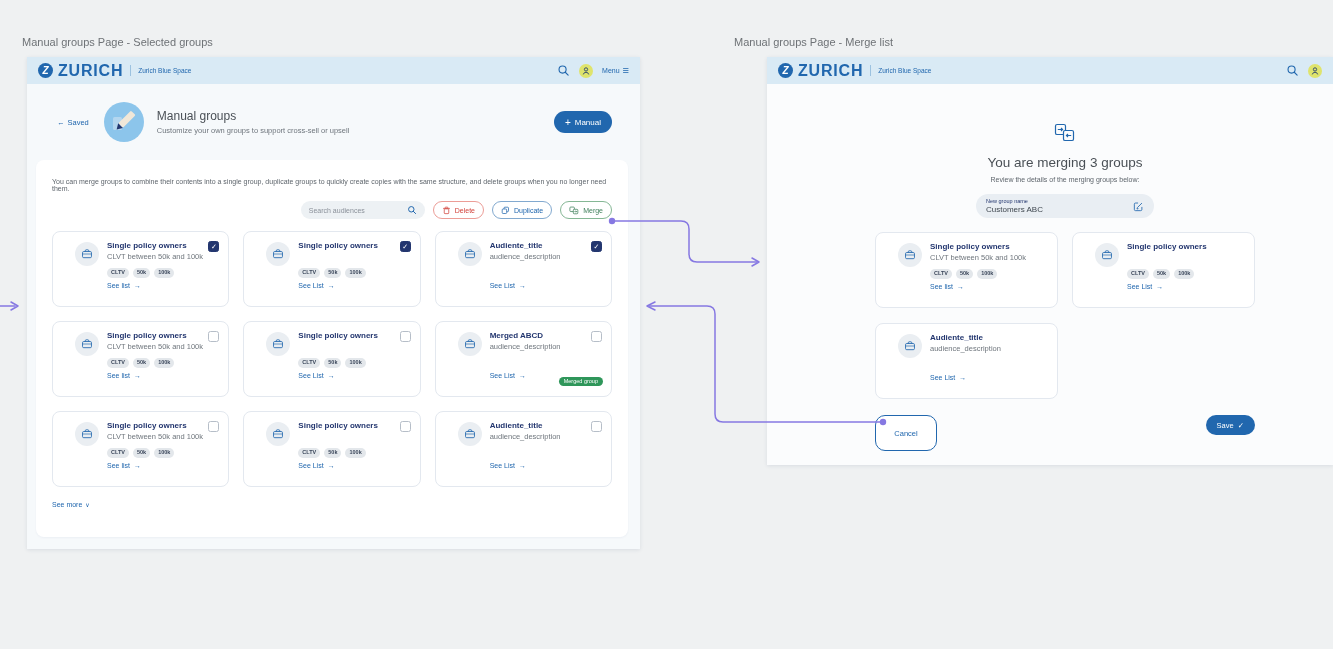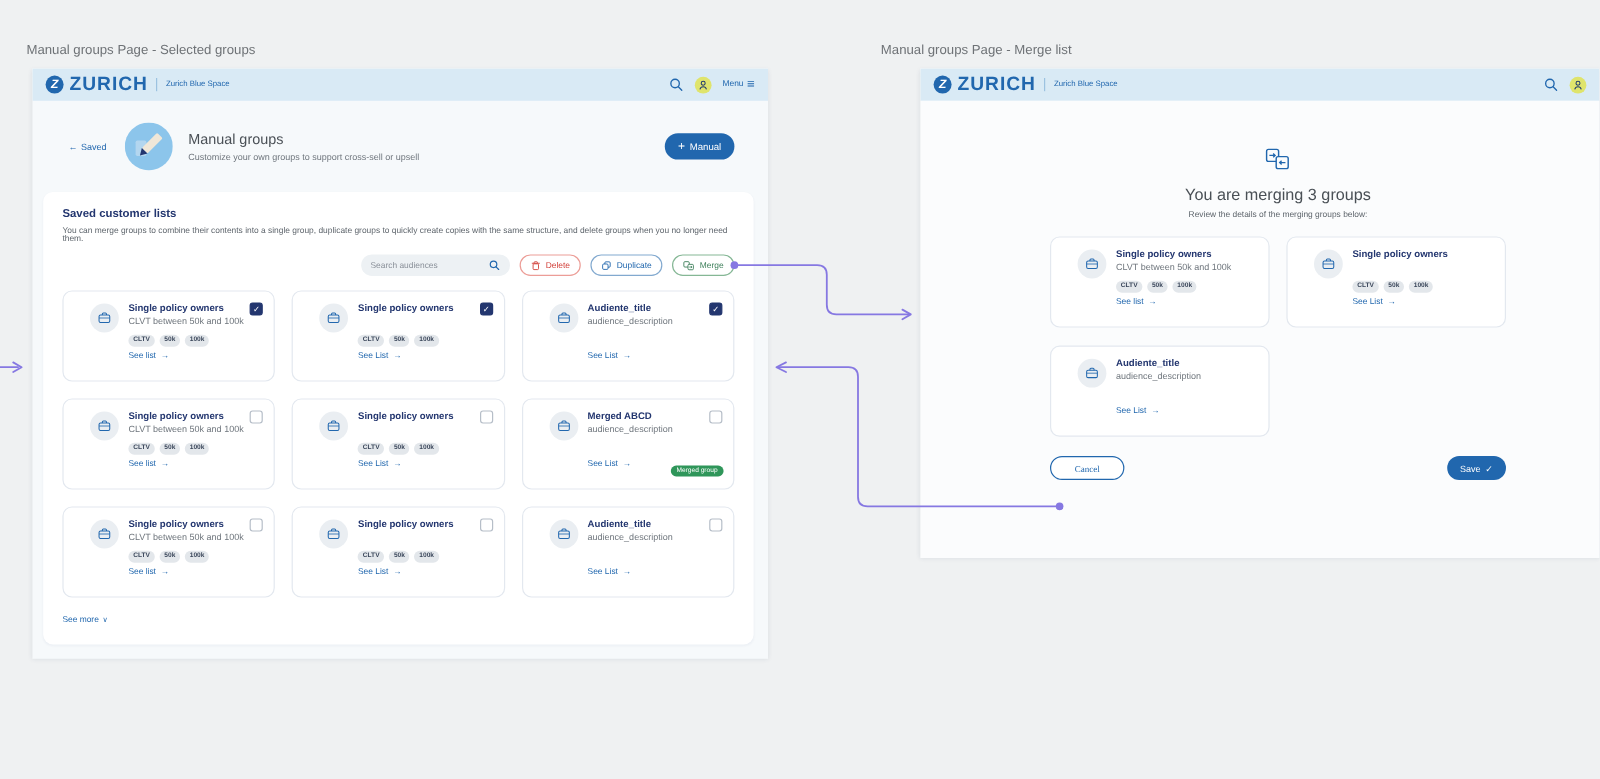--- a/index.html
+++ b/index.html
@@ -70,21 +70,21 @@
   .right-body { height:381px; background:#FBFCFD; position:relative; }
   .merge-content { position:absolute; left:108px; top:0; width:380px; display:flex; flex-direction:column; align-items:center;margin-top:16px; }
   .merge-icon { margin-top:23px; display:flex; }
   .merge-title { font-size:13.5px; font-weight:400; color:#4A5056; margin-top:12px; }
   .merge-subtitle { font-size:7px; color:#5E656C; margin-top:6px; }
   .name-field { width:178px; height:24px; background:#E9EEF3; border-radius:12px; margin-top:11px; display:flex; align-items:center; justify-content:space-between; padding:0 10px; cursor:text; }
   .nf-label { font-size:5.5px; color:#23366F; display:block; }
   .nf-value { font-size:8px; color:#3F474F; margin-top:1px; }
   .cards-grid.two { grid-template-columns:repeat(2,183px); width:380px; gap:15px 14px; margin-top:14px; }
   .actions { width:380px; display:flex; justify-content:space-between; margin-top:16px; }
-  .btn-cancel { width:62px; height:20px; border:1px solid #2167AE; border-radius:10px; background:#fff; color:#2167AE; font-size:7.5px; cursor:pointer; font-family:Liberation Serif, serif; }
+  .btn-cancel { width:62px; height:36px; border:1px solid #2167AE; border-radius:10px; background:#fff; color:#2167AE; font-size:7.5px; cursor:pointer; font-family:Liberation Sans, sans-serif; }
   .btn-save { height:20px; padding:0 11px; border:none; border-radius:10px; background:#2167AE; color:#fff; font-size:7.5px; display:flex; align-items:center; gap:4px; cursor:pointer; font-family:inherit;text-align:right; }
 
   
   .connectors { position:absolute; inset:0; width:1333px; height:649px; pointer-events:none; z-index:5; }
 </style>
 </head>
 <body>
 
 <div class="canvas">
 
@@ -137,21 +137,20 @@
           <div class="page-title">Manual groups</div>
           <div class="page-subtitle">Customize your own groups to support cross-sell or upsell</div>
         </div>
         <button class="create-btn">
           <span class="create-plus">+</span>
           <span>Manual</span>
         </button>
       </div>
 
       <div class="panel">
-        <div class="panel-title">Saved customer lists</div>
         <div class="panel-desc">You can merge groups to combine their contents into a single group, duplicate groups to quickly create copies with the same structure, and delete groups when you no longer need them.</div>
 
         <div class="toolbar">
           <div class="search-box">
             <input type="text" placeholder="Search audiences" style="">
             <svg width="10" height="10" viewBox="0 0 14 14">
               <circle cx="6" cy="6" r="3.8" fill="none" stroke="#2167AE" stroke-width="1.4"></circle>
               <line x1="8.9" y1="8.9" x2="12" y2="12" stroke="#2167AE" stroke-width="1.4" stroke-linecap="round"></line>
             </svg>
           </div>
@@ -415,20 +414,30 @@
           <svg width="22" height="20" viewBox="0 0 22 20">
             <rect x="1.5" y="1.5" width="10" height="10" rx="1.6" stroke="#2167AE" stroke-width="1.2" fill="none"></rect>
             <rect x="9.5" y="7.5" width="10" height="10" rx="1.6" stroke="#2167AE" stroke-width="1.2" fill="#FBFCFD"></rect>
             <path d="M3.8 6.5 L8.6 6.5 M7 5 L8.6 6.5 L7 8" stroke="#2167AE" stroke-width="1.1" fill="none"></path>
             <path d="M17.2 12.5 L12.4 12.5 M14 11 L12.4 12.5 L14 14" stroke="#2167AE" stroke-width="1.1" fill="none"></path>
           </svg>
         </span>
         <div class="merge-title">You are merging 3 groups</div>
         <div class="merge-subtitle">Review the details of the merging groups below:</div>
 
+        <div class="name-field">
+          <div>
+            <span class="nf-label">New group name</span>
+            <div class="nf-value">Customers ABC</div>
+          </div>
+          <svg width="11" height="11" viewBox="0 0 13 13" style="cursor:pointer">
+            <path d="M10.5 7 V10 a1.4 1.4 0 0 1 -1.4 1.4 H3 A1.4 1.4 0 0 1 1.6 10 V3.8 A1.4 1.4 0 0 1 3 2.4 h3" stroke="#2167AE" stroke-width="1" fill="none"></path>
+            <path d="M5.2 7.8 L10.6 2.4 M5.2 7.8 l-.5 1.7 1.7 -.5" stroke="#2167AE" stroke-width="1" fill="none"></path>
+          </svg>
+        </div>
 
         <div class="cards-grid two" id="right-cards">
             <div class="card">
               <span class="card-icon">
                 <svg width="12" height="12" viewBox="0 0 14 14">
                   <path d="M5 4.1 V3.1 a1 1 0 0 1 1-1 h2 a1 1 0 0 1 1 1 V4.1" stroke="#2167AE" stroke-width="1" fill="none"></path>
                   <rect x="1.8" y="4.1" width="10.4" height="7.2" rx="1.4" stroke="#2167AE" stroke-width="1" fill="none"></rect>
                   <path d="M1.8 7 H12.2" stroke="#2167AE" stroke-width=".8" fill="none"></path>
                 </svg>
               </span>

